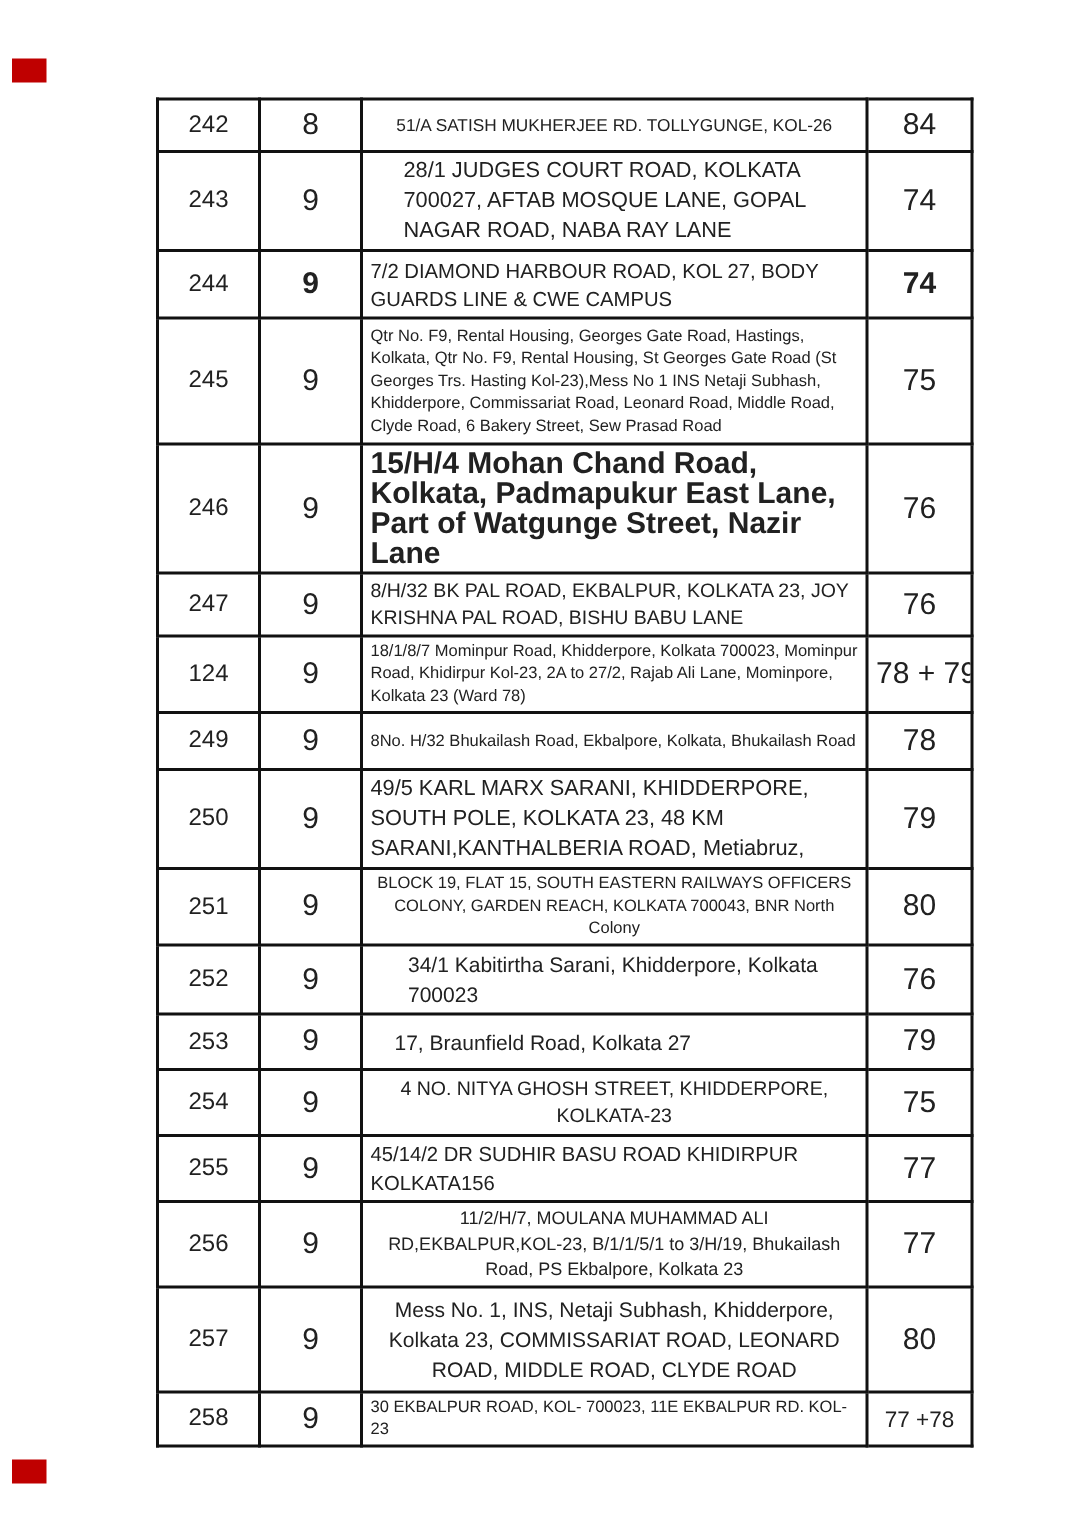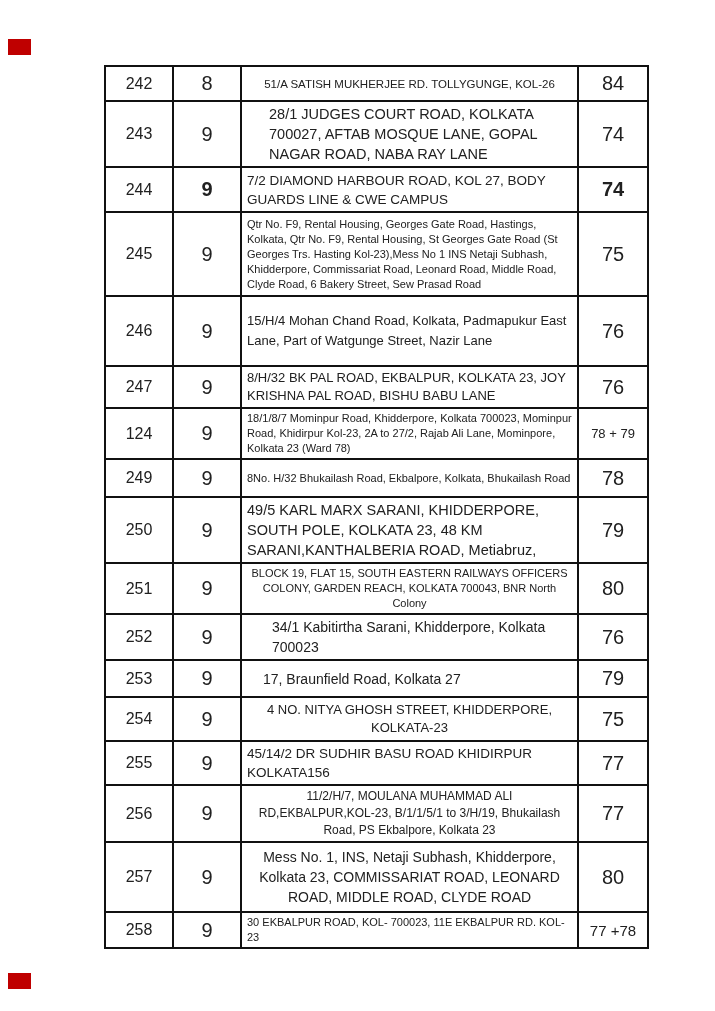--- a/index.html
+++ b/index.html
@@ -90,34 +90,34 @@
       </tr>
       <tr style="height: 84px;">
         <td class="c-sl">245</td>
         <td class="c-ward">9</td>
         <td class="c-addr" style="font-size: 11px; line-height: 15px; text-align: left;">Qtr No. F9, Rental Housing, Georges Gate Road, Hastings, Kolkata, Qtr No. F9, Rental Housing, St Georges Gate Road (St Georges Trs. Hasting Kol-23),Mess No 1 INS Netaji Subhash, Khidderpore, Commissariat Road, Leonard Road, Middle Road, Clyde Road, 6 Bakery Street, Sew Prasad Road</td>
         <td class="c-score" style="font-size: 20px;">75</td>
       </tr>
       <tr style="height: 70px;">
         <td class="c-sl">246</td>
         <td class="c-ward">9</td>
-        <td class="c-addr" style="font-size: 13px; line-height: 20px; text-align: left;">15/H/4 Mohan Chand Road, Kolkata, Padmapukur East Lane, Part of Watgunge Street, Nazir Lane</td>
+        <td class="c-addr" style="font-size: 20px; line-height: 20px; text-align: left; font-weight: bold;">15/H/4 Mohan Chand Road, Kolkata, Padmapukur East Lane, Part of Watgunge Street, Nazir Lane</td>
         <td class="c-score" style="font-size: 20px;">76</td>
       </tr>
       <tr style="height: 28px;">
         <td class="c-sl">247</td>
         <td class="c-ward">9</td>
         <td class="c-addr" style="font-size: 13px; line-height: 18px; text-align: left;">8/H/32 BK PAL ROAD, EKBALPUR, KOLKATA 23, JOY KRISHNA PAL ROAD, BISHU BABU LANE</td>
         <td class="c-score" style="font-size: 20px;">76</td>
       </tr>
       <tr style="height: 48px;">
         <td class="c-sl">124</td>
         <td class="c-ward">9</td>
         <td class="c-addr" style="font-size: 11px; line-height: 15px; text-align: left;">18/1/8/7 Mominpur Road, Khidderpore, Kolkata 700023, Mominpur Road, Khidirpur Kol-23, 2A to 27/2, Rajab Ali Lane, Mominpore, Kolkata 23 (Ward 78)</td>
-        <td class="c-score" style="font-size: 13px;">78 + 79</td>
+        <td class="c-score" style="font-size: 20px;">78 + 79</td>
       </tr>
       <tr style="height: 38px;">
         <td class="c-sl">249</td>
         <td class="c-ward">9</td>
         <td class="c-addr" style="font-size: 11px; line-height: 15px; text-align: left;">8No. H/32 Bhukailash Road, Ekbalpore, Kolkata, Bhukailash Road</td>
         <td class="c-score" style="font-size: 20px;">78</td>
       </tr>
       <tr style="height: 65px;">
         <td class="c-sl">250</td>
         <td class="c-ward">9</td>

